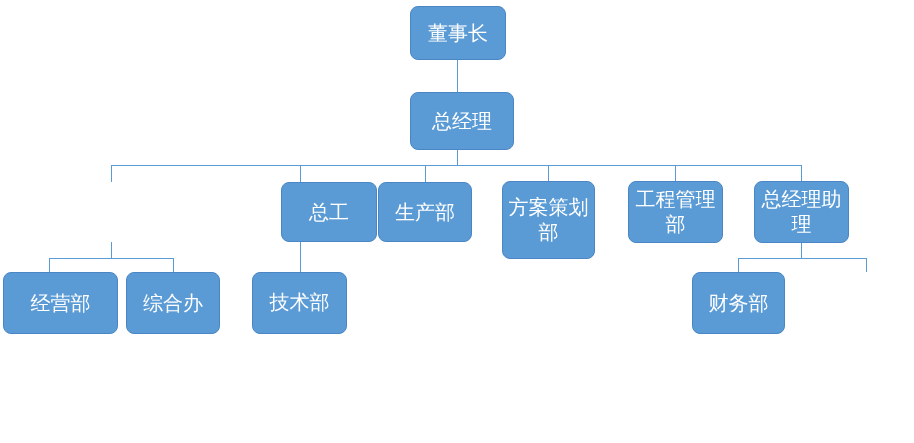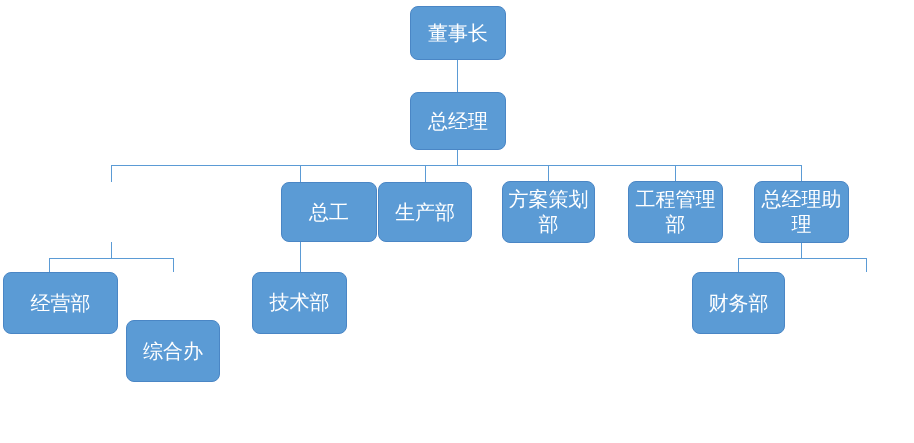--- a/index.html
+++ b/index.html
@@ -48,44 +48,44 @@
 </style>
 </head>
 <body>
 
 <div class="canvas">
 
   <div class="org-box" style="left:410px; top:6px; width:96px; height:54px;">
     <span>董事长</span>
   </div>
 
-  <div class="org-box" style="left:410px; top:92px; width:96px; height:58px;">
+  <div class="org-box" style="left:410px; top:92px; width:104px; height:58px;">
     <span>总经理</span>
   </div>
 
   <div class="org-box" style="left:252px; top:182px; width:96px; height:60px;margin-left:29px;">
     <span>总工</span>
   </div>
   <div class="org-box" style="left:378px; top:182px; width:94px; height:60px;">
     <span>生产部</span>
   </div>
-  <div class="org-box" style="left:502px; top:181px; width:93px; height:62px;">
+  <div class="org-box" style="left:502px; top:181px; width:93px; height:78px;">
     <span>方案策划部</span>
   </div>
   <div class="org-box" style="left:628px; top:181px; width:95px; height:62px;">
     <span>工程管理部</span>
   </div>
   <div class="org-box" style="left:754px; top:181px; width:95px; height:62px;align-items:center;">
     <span>总经理助理</span>
   </div>
 
   <div class="org-box" style="left:3px; top:272px; width:115px; height:62px;justify-content:center;">
     <span>经营部</span>
   </div>
-  <div class="org-box" style="left:126px; top:272px; width:94px; height:62px;margin-top:48px;">
+  <div class="org-box" style="left:126px; top:272px; width:94px; height:62px;">
     <span>综合办</span>
   </div>
   <div class="org-box" style="left:252px; top:272px; width:95px; height:62px;font-family:Liberation Mono, monospace;">
     <span>技术部</span>
   </div>
   <div class="org-box" style="left:692px; top:272px; width:93px; height:62px;">
     <span>财务部</span>
   </div>
 
   <div class="vline" style="left:457px; top:60px; height:32px;"></div>

